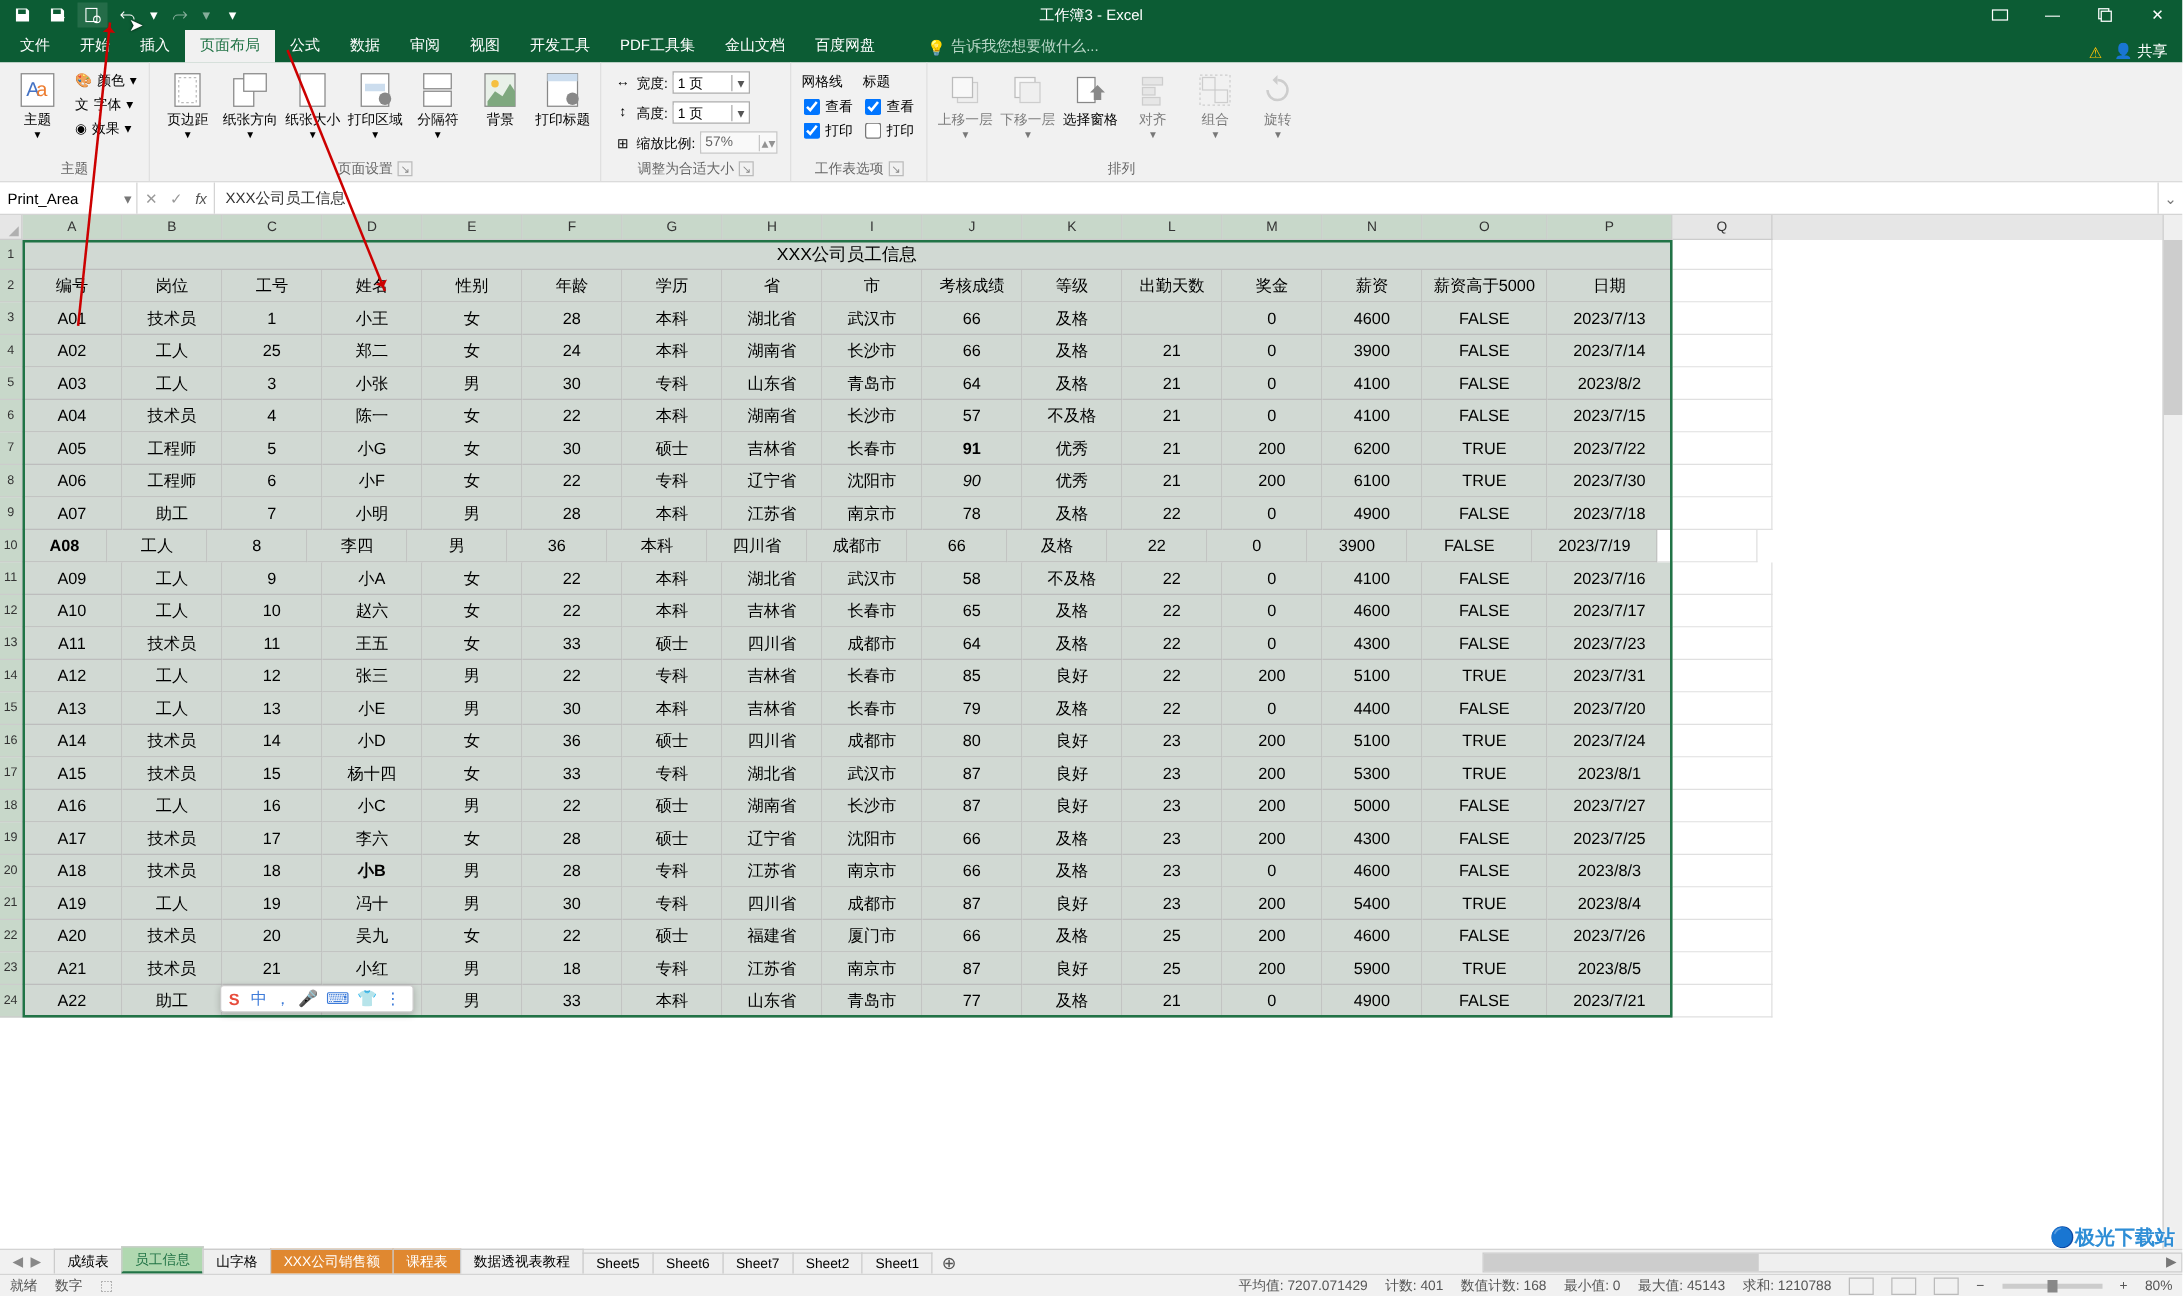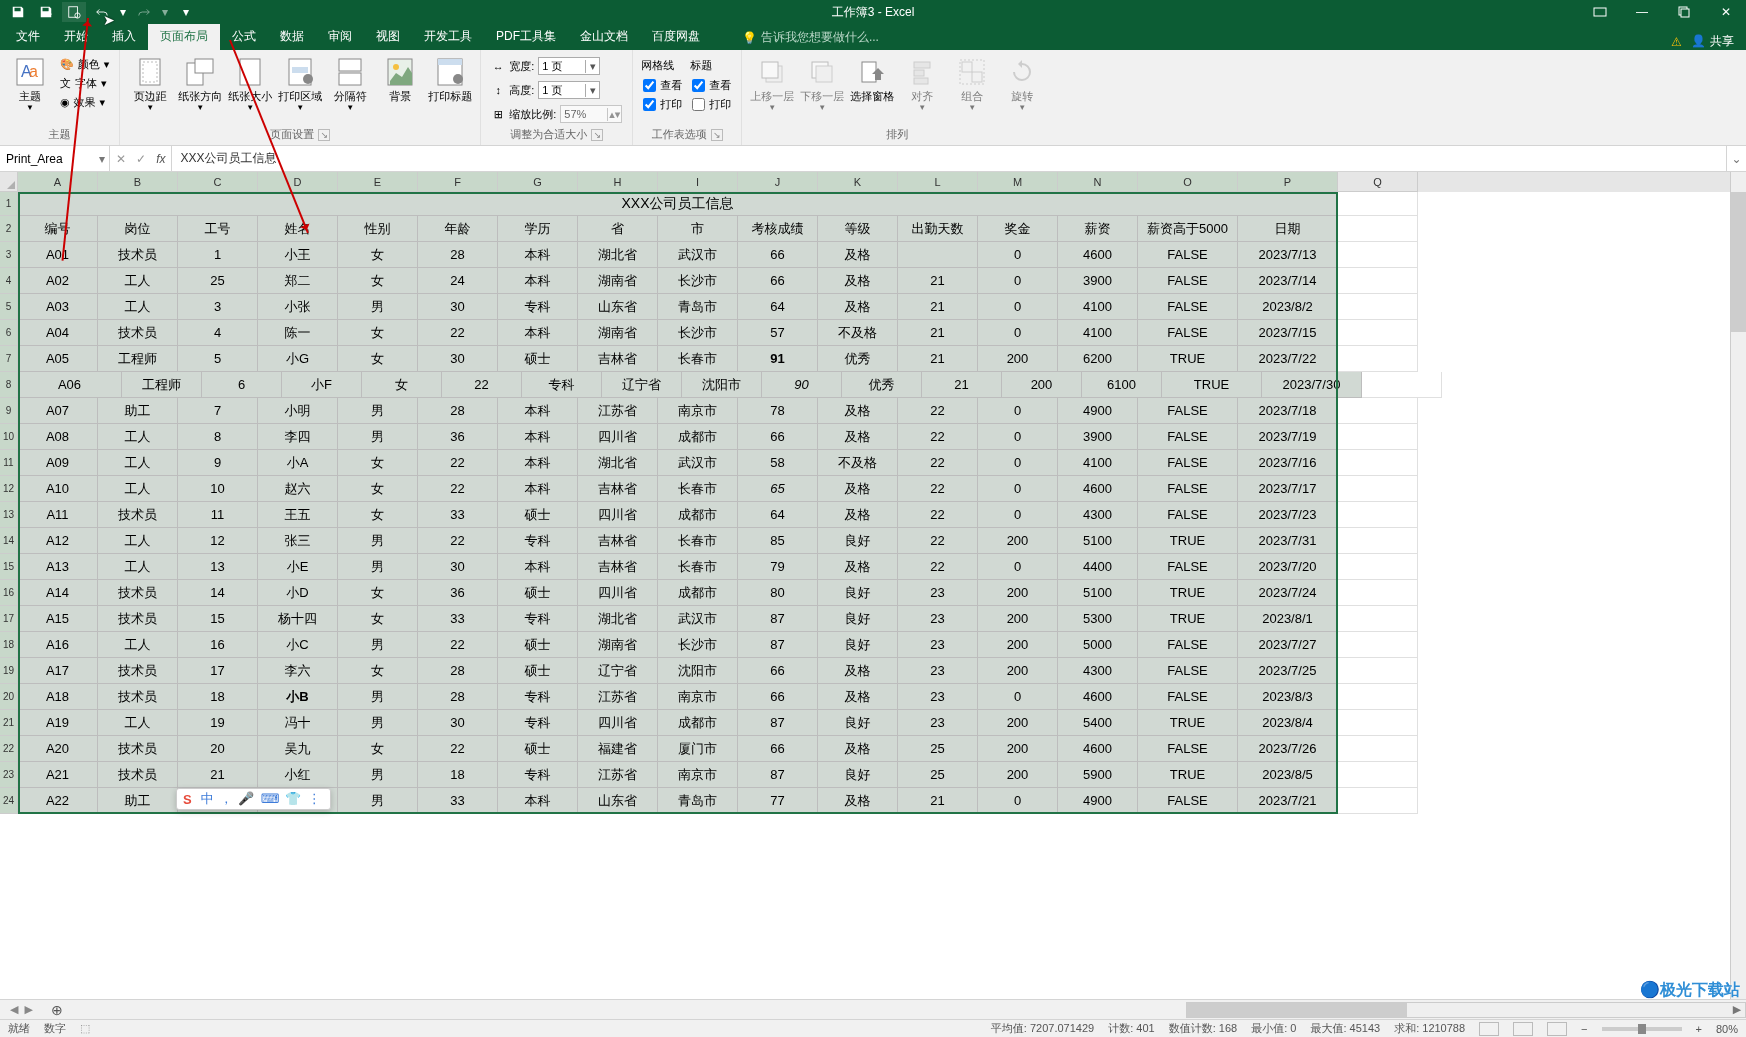--- a/index.html
+++ b/index.html
@@ -578,21 +578,21 @@
           <div class="cell" style="width: 80px;">优秀</div>
           <div class="cell" style="width: 80px;">21</div>
           <div class="cell" style="width: 80px;">200</div>
           <div class="cell" style="width: 80px;">6200</div>
           <div class="cell" style="width: 100px;">TRUE</div>
           <div class="cell" style="width: 100px;">2023/7/22</div>
           <div class="cell" style="width: 80px; background: rgb(255, 255, 255); border-right: 1px solid rgb(224, 224, 224); border-bottom: 1px solid rgb(224, 224, 224);"></div>
         </div>
         <div class="row">
           <div class="rowhead">8</div>
-          <div class="cell" style="width: 104px;">A06</div>
+          <div class="cell" style="width: 80px;">A06</div>
           <div class="cell" style="width: 80px;">工程师</div>
           <div class="cell" style="width: 80px;">6</div>
           <div class="cell" style="width: 80px;">小F</div>
           <div class="cell" style="width: 80px;">女</div>
           <div class="cell" style="width: 80px;">22</div>
           <div class="cell" style="width: 80px;">专科</div>
           <div class="cell" style="width: 80px;">辽宁省</div>
           <div class="cell" style="width: 80px;">沈阳市</div>
           <div class="cell" style="width: 80px; font-style: italic;">90</div>
           <div class="cell" style="width: 80px;">优秀</div>
@@ -618,21 +618,21 @@
           <div class="cell" style="width: 80px;">及格</div>
           <div class="cell" style="width: 80px;">22</div>
           <div class="cell" style="width: 80px;">0</div>
           <div class="cell" style="width: 80px;">4900</div>
           <div class="cell" style="width: 100px;">FALSE</div>
           <div class="cell" style="width: 100px;">2023/7/18</div>
           <div class="cell" style="width: 80px; background: rgb(255, 255, 255); border-right: 1px solid rgb(224, 224, 224); border-bottom: 1px solid rgb(224, 224, 224);"></div>
         </div>
         <div class="row">
           <div class="rowhead">10</div>
-          <div class="cell" style="width: 80px;">A08</div>
+          <div class="cell" style="width: 68px; font-weight: bold;">A08</div>
           <div class="cell" style="width: 80px;">工人</div>
           <div class="cell" style="width: 80px;">8</div>
           <div class="cell" style="width: 80px;">李四</div>
           <div class="cell" style="width: 80px;">男</div>
           <div class="cell" style="width: 80px;">36</div>
           <div class="cell" style="width: 80px;">本科</div>
           <div class="cell" style="width: 80px;">四川省</div>
           <div class="cell" style="width: 80px;">成都市</div>
           <div class="cell" style="width: 80px;">66</div>
           <div class="cell" style="width: 80px;">及格</div>
@@ -667,21 +667,21 @@
           <div class="rowhead">12</div>
           <div class="cell" style="width: 80px;">A10</div>
           <div class="cell" style="width: 80px;">工人</div>
           <div class="cell" style="width: 80px;">10</div>
           <div class="cell" style="width: 80px;">赵六</div>
           <div class="cell" style="width: 80px;">女</div>
           <div class="cell" style="width: 80px;">22</div>
           <div class="cell" style="width: 80px;">本科</div>
           <div class="cell" style="width: 80px;">吉林省</div>
           <div class="cell" style="width: 80px;">长春市</div>
-          <div class="cell" style="width: 80px; font-style: italic;">65</div>
+          <div class="cell" style="width: 80px;">65</div>
           <div class="cell" style="width: 80px;">及格</div>
           <div class="cell" style="width: 80px;">22</div>
           <div class="cell" style="width: 80px;">0</div>
           <div class="cell" style="width: 80px;">4600</div>
           <div class="cell" style="width: 100px;">FALSE</div>
           <div class="cell" style="width: 100px;">2023/7/17</div>
           <div class="cell" style="width: 80px; background: rgb(255, 255, 255); border-right: 1px solid rgb(224, 224, 224); border-bottom: 1px solid rgb(224, 224, 224);"></div>
         </div>
         <div class="row">
           <div class="rowhead">13</div>
@@ -942,20 +942,33 @@
 <div class="watermark">
   <span class="big">🔵<span>极光下载站</span></span>
   <span>www.xz7.com</span>
 </div>
 
 <div class="sheetbar">
   <div class="sheetnav">
     <span>◀</span>
     <span>▶</span>
   </div>
+  <div class="sheettabs" id="sheettabs">
+      <div class="sheettab">成绩表</div>
+      <div class="sheettab active highlight">员工信息</div>
+      <div class="sheettab">山字格</div>
+      <div class="sheettab orange">XXX公司销售额</div>
+      <div class="sheettab orange">课程表</div>
+      <div class="sheettab">数据透视表教程</div>
+      <div class="sheettab">Sheet5</div>
+      <div class="sheettab">Sheet6</div>
+      <div class="sheettab">Sheet7</div>
+      <div class="sheettab">Sheet2</div>
+      <div class="sheettab">Sheet1</div>
+    </div>
   <div class="newsheet">⊕</div>
   <div class="hscroll">
     <div class="arrow l">◀</div>
     <div class="thumb"></div>
     <div class="arrow r">▶</div>
   </div>
 </div>
 
 <div class="statusbar">
   <span>就绪</span>

